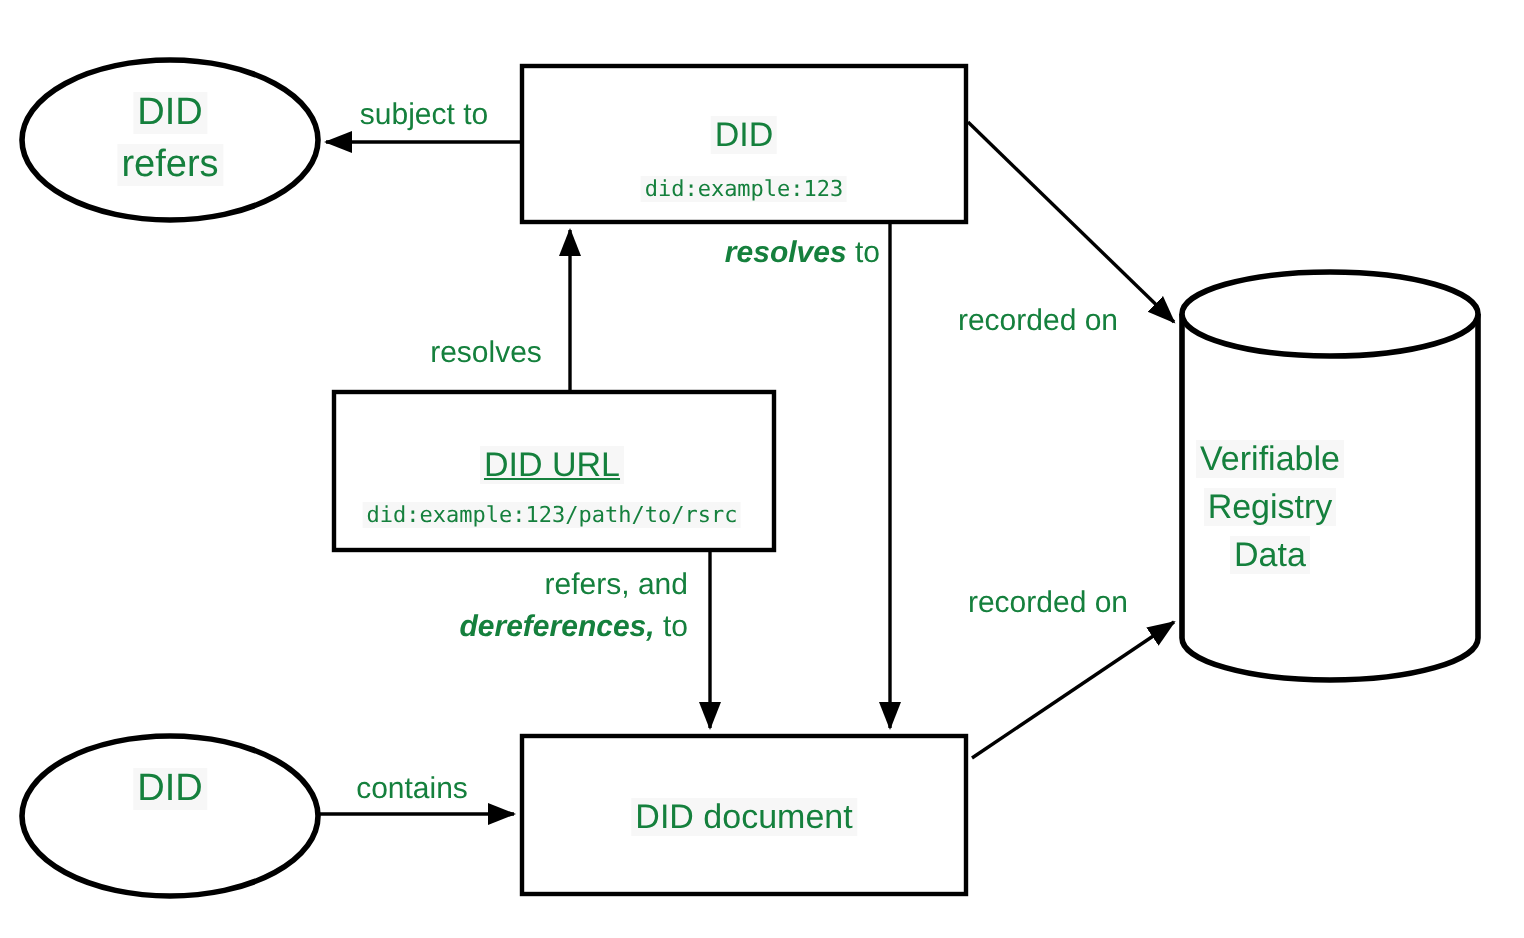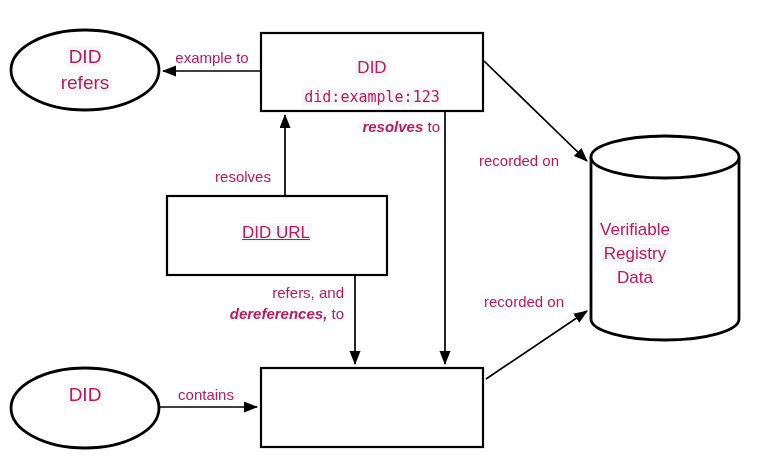--- a/index.html
+++ b/index.html
@@ -2,41 +2,41 @@
 <html><head>
 <meta charset="utf-8">
 <style>
   html, body { margin: 0; padding: 0; background: #ffffff; }
   #canvas {
     position: relative;
     width: 762px;
     height: 469px;
     background: #ffffff;
     font-family: "Liberation Sans", sans-serif;
-    color: #be185d;
+    color: #15803d;
     overflow: hidden;
   }
   #diagram-svg { position: absolute; left: 0; top: 0; }
   .shape { stroke: #000000; }
   .node-rect { stroke-width: 2.2; }
   .node-ellipse { stroke-width: 2.8; }
   .cyl { stroke-width: 2.8; }
   .edge { stroke: #000000; stroke-width: 1.7; fill: none; }
 
   .lbl {
     position: absolute;
     white-space: nowrap;
     line-height: 1.25;
   }
   .center { transform: translateX(-50%); text-align: center; }
   .rightal { text-align: right; }
   .node-title { font-size: 17px; }
   .ellipse-title { font-size: 19px; line-height: 26px; }
   .registry-title { font-size: 17px; line-height: 24px; }
-  .mono { font-family: "DejaVu Sans Mono", monospace; font-size: 15px; text-align: right; }
+  .mono { font-family: "DejaVu Sans Mono", monospace; font-size: 11px; text-align: right; }
   .edge-lbl { font-size: 15px; line-height: 21px; }
   .bi { font-style: italic; font-weight: bold; }
   .hl { background: #f7f7f7; padding: 0 2px; }
 </style>
 </head>
 <body>
 
 <div id="canvas">
 
   <svg id="diagram-svg" width="762" height="469" viewBox="0 0 762 469">
@@ -76,34 +76,40 @@
   <div class="lbl center node-title" style="left:372px; top:57px;">
     <span class="hl">DID</span>
   </div>
   <div class="lbl center mono" style="left:372px; top:88px;">
     <span class="hl">did:example:123</span>
   </div>
 
   <div class="lbl center node-title" style="left:276px; top:222px;text-decoration:underline;">
     <span class="hl">DID URL</span>
   </div>
+  <div class="lbl center mono" style="left:276px; top:251px;">
+    <span class="hl">did:example:123/path/to/rsrc</span>
+  </div>
 
   <div class="lbl center ellipse-title" style="left:85px; top:382px;">
     <div><span class="hl">DID</span></div>
   </div>
 
+  <div class="lbl center node-title" style="left:372px; top:398px;">
+    <span class="hl">DID document</span>
+  </div>
 
   <div class="lbl center registry-title" style="left:635px; top:218px;">
     <div><span class="hl">Verifiable</span></div>
     <div><span class="hl">Registry</span></div>
     <div><span class="hl">Data</span></div>
   </div>
 
   <div class="lbl center edge-lbl" style="left:212px; top:47px;">
-    <span>example to</span>
+    <span>subject to</span>
   </div>
 
   <div class="lbl center edge-lbl" style="left:243px; top:166px;">
     <span>resolves</span>
   </div>
 
   <div class="lbl rightal edge-lbl" style="right:322px; top:116px;">
     <span class="bi">resolves</span><span> to</span>
   </div>
 

